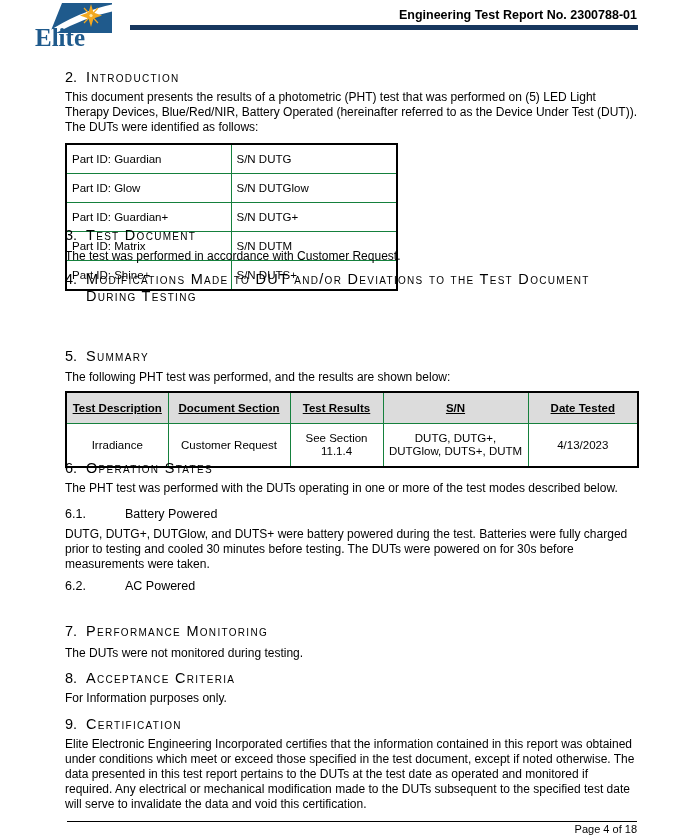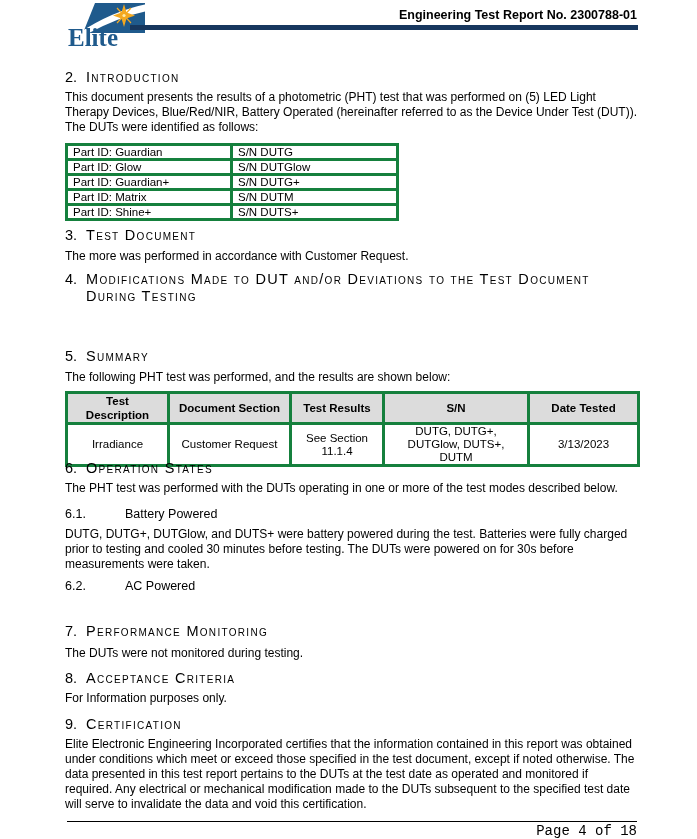--- a/index.html
+++ b/index.html
@@ -12,57 +12,57 @@
   html,body{margin:0;padding:0;background:#fff;}
   .page{
     position:relative;
     width:697px;height:839px;
     background:#fff;
     font-family:"Liberation Sans",sans-serif;
     color:#000;
     overflow:hidden;
   }
   
-  .logo{position:absolute;left:34px;top:2px;width:82px;height:46px;margin-left:33px;}
+  .logo{position:absolute;left:34px;top:2px;width:82px;height:46px;}
   .logo-shape{fill:var(--logo-blue);}
   .logo-star{fill:var(--star-gold);}
   .logo-text{fill:var(--logo-blue);font-family:"Liberation Serif",serif;font-weight:bold;font-size:25px;}
   .report-title{
     position:absolute;top:8px;right:60px;
     font-size:12.5px;font-weight:bold;white-space:nowrap;text-align:center;
   }
   .header-bar{
     position:absolute;left:130px;top:25px;width:508px;height:5px;
     background:var(--header-bar);
   }
   
   .blk{position:absolute;left:65px;width:572px;}
   .sec-head{display:flex;font-size:14.5px;font-variant:small-caps;letter-spacing:1.3px;line-height:17px;}
   .sec-head .num{flex:none;width:21px;font-variant:normal;letter-spacing:0;}
   .sub-head{display:flex;font-size:12.5px;line-height:15px;}
   .sub-head .num{flex:none;width:60px;}
   .para{margin:0;font-size:12px;line-height:15px;}
   
   table{border-collapse:collapse;border:2px solid #000;font-size:11.5px;}
-  td,th{border:3px solid #15803d;padding:0 5px;}
+  td,th{border:1px solid #15803d;padding:8px 5px;}
   .dut-table{width:331px;table-layout:fixed;}
   .dut-table td{height:12.5px;line-height:12px;}
   .dut-table col:nth-child(1){width:165px;}
   .dut-table col:nth-child(2){width:166px;}
   .sum-table{width:572px;table-layout:fixed;text-align:center;}
-  .sum-table th{background:var(--table-header-bg);font-weight:bold;height:14px;line-height:14px;}
+  .sum-table th{background:var(--table-header-bg);font-weight:bold;height:14px;line-height:14px;text-decoration:underline;}
   .sum-table td{height:28px;line-height:13px;vertical-align:middle;}
   .sum-table col:nth-child(1){width:102px;}
   .sum-table col:nth-child(2){width:122px;}
   .sum-table col:nth-child(3){width:93px;}
   .sum-table col:nth-child(4){width:145px;}
   .sum-table col:nth-child(5){width:110px;}
   
   .footer-line{position:absolute;left:67px;top:821px;width:570px;height:1px;background:#000;}
-  .footer-text{position:absolute;right:60px;top:823px;font-size:14px;font-family:Liberation Mono, monospace;}
+  .footer-text{position:absolute;right:60px;top:823px;font-size:11px;}
 </style>
 </head>
 <body>
 
 <div class="page">
 
   <div class="logo">
     <svg width="82" height="46" viewBox="0 0 82 46">
       <polygon class="logo-shape" points="28,1 78,1 78,31 16,31"></polygon>
       <path d="M12,31 Q 45,9 80,2 L 80,9 Q 52,15 22,31 Z" fill="#ffffff"></path>
@@ -109,21 +109,21 @@
         <td>Part ID: Shine+</td>
         <td>S/N DUTS+</td>
       </tr>
     </tbody>
   </table>
 
   <div class="blk sec-head" style="top:227px">
     <span class="num">3.</span>
     <span class="t">Test Document</span>
   </div>
-  <p class="blk para" style="top:249px">The more was performed in accordance with Customer Request.</p>
+  <p class="blk para" style="top:249px">The test was performed in accordance with Customer Request.</p>
 
   <div class="blk sec-head" style="top:271px">
     <span class="num">4.</span>
     <span class="t">Modifications Made to DUT and/or Deviations to the Test Document During Testing</span>
   </div>
 
   <div class="blk sec-head" style="top:348px">
     <span class="num">5.</span>
     <span class="t">Summary</span>
   </div>
@@ -145,21 +145,21 @@
         <th>S/N</th>
         <th>Date Tested</th>
       </tr>
     </thead>
     <tbody>
       <tr>
         <td>Irradiance</td>
         <td>Customer Request</td>
         <td>See Section 11.1.4</td>
         <td>DUTG, DUTG+, DUTGlow, DUTS+, DUTM</td>
-        <td>3/13/2023</td>
+        <td>4/13/2023</td>
       </tr>
     </tbody>
   </table>
 
   <div class="blk sec-head" style="top:460px">
     <span class="num">6.</span>
     <span class="t">Operation States</span>
   </div>
   <p class="blk para" style="top:481px">The PHT test was performed with the DUTs operating in one or more of the test modes described below.</p>
 

